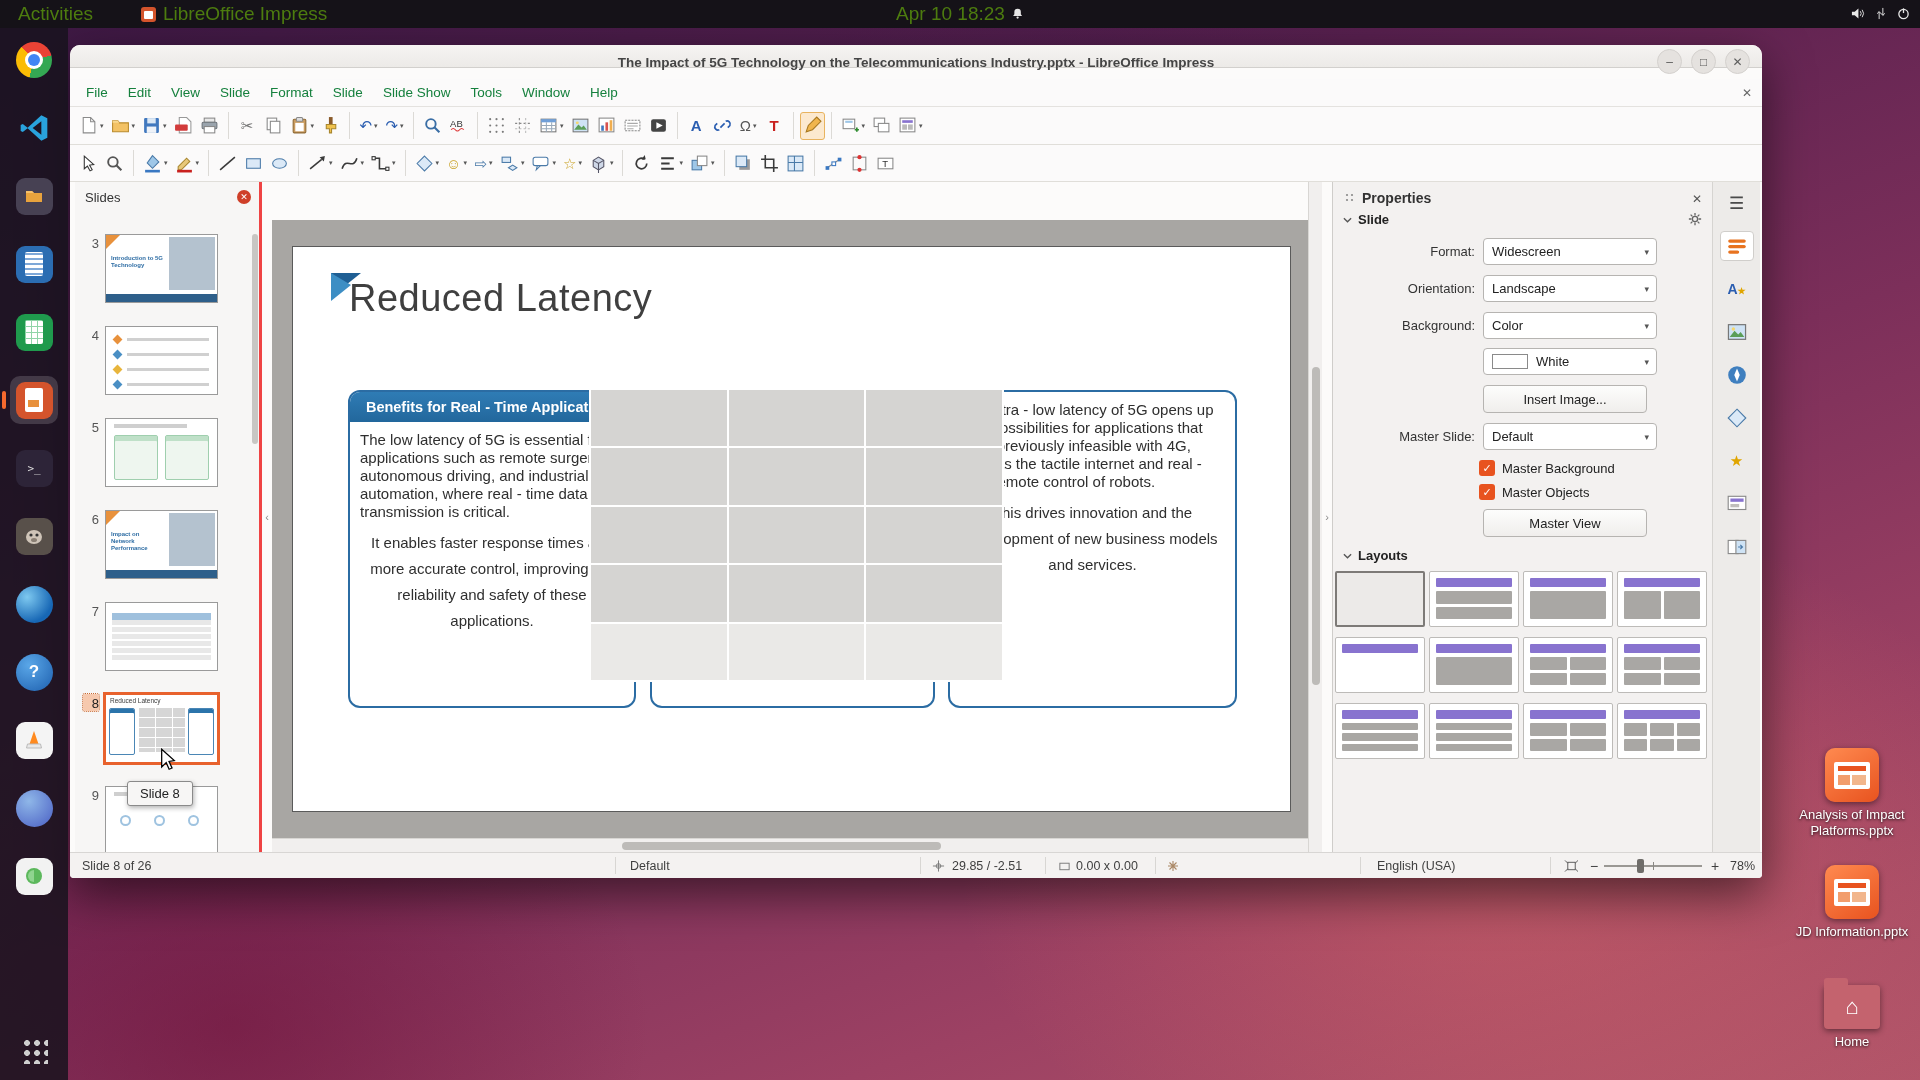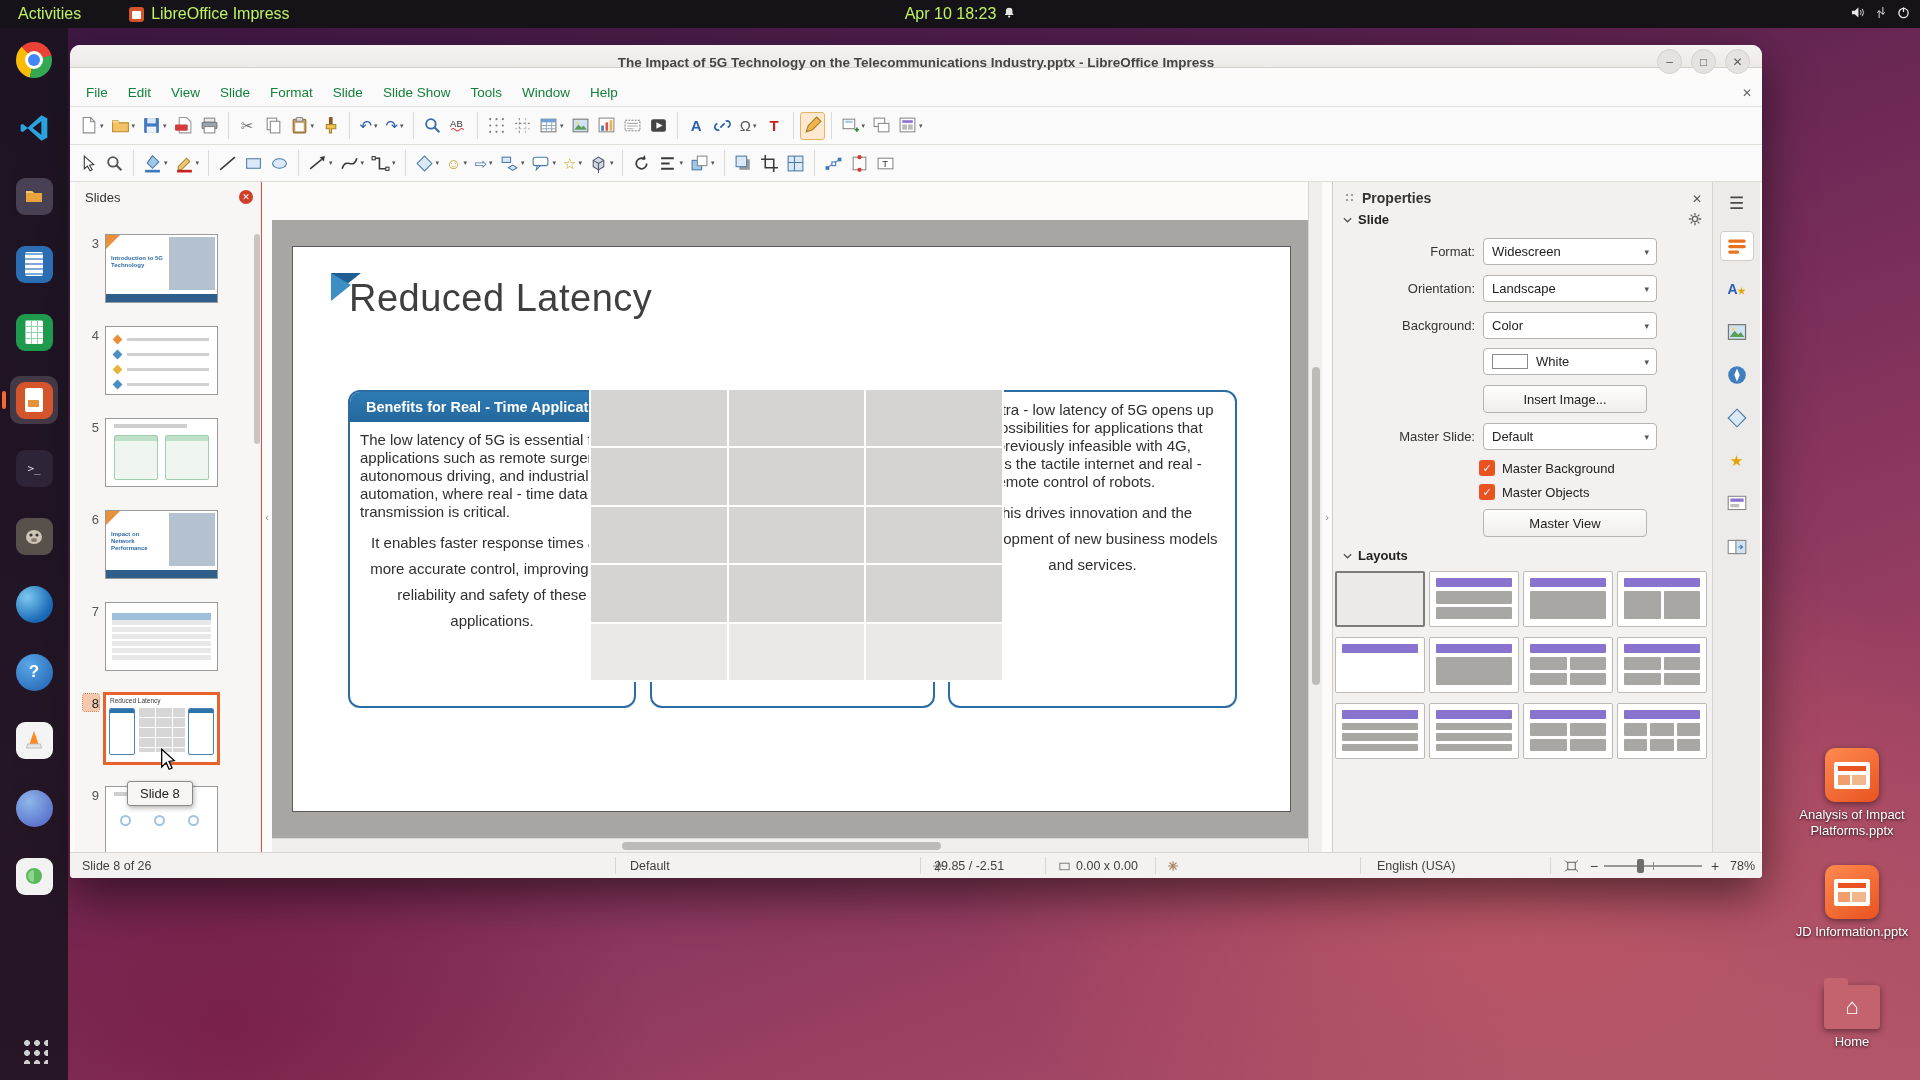--- a/index.html
+++ b/index.html
@@ -4,22 +4,22 @@
 <style>
   *{margin:0;padding:0;box-sizing:border-box}
   html,body{width:1920px;height:1080px;overflow:hidden;background:#000;font-family:"Liberation Sans",sans-serif}
   #screen{position:relative;width:1920px;height:1080px;overflow:hidden;
     background:linear-gradient(160deg,#3c1843 0%,#58204f 30%,#7c2f5a 55%,#9c4163 78%,#b25569 100%)}
   #screen::before{content:"";position:absolute;inset:0;pointer-events:none;background:
     radial-gradient(900px 600px at 78% 80%, rgba(233,116,103,.38), transparent 60%),
     radial-gradient(700px 520px at 12% 95%, rgba(110,16,56,.55), transparent 60%),
     radial-gradient(900px 600px at 55% 35%, rgba(55,18,80,.35), transparent 65%)}
   
-  #topbar{position:absolute;left:0;top:0;width:1920px;height:28px;background:#151218;color:#bef264;
-    display:flex;align-items:center;font-size:16px;z-index:60}
+  #topbar{position:absolute;left:0;top:0;width:1920px;height:28px;background:#151218;color:#4d7c0f;
+    display:flex;align-items:center;font-size:19px;z-index:60}
   #activities{padding:0 18px;height:100%;display:flex;align-items:center}
   .tb-app{display:flex;align-items:center;gap:7px;margin-left:30px}
   .tb-appicon{width:15px;height:15px;border-radius:3px;background:#d4542c;display:inline-block;position:relative}
   .tb-appicon::after{content:"";position:absolute;left:3px;top:4px;right:3px;bottom:3px;background:#fff;border-radius:1px}
   .tb-clock{position:absolute;left:50%;transform:translateX(-50%);display:flex;align-items:center;gap:6px}
   #tb-status{position:absolute;right:10px;display:flex;align-items:center;gap:10px}
   
   #dock{position:absolute;left:0;top:28px;bottom:0;width:68px;background:rgba(24,19,29,.85);z-index:50;
     display:flex;flex-direction:column;align-items:center;padding:8px 0 6px;gap:20px}
   .dock-item{width:48px;height:48px;border-radius:10px;display:flex;align-items:center;justify-content:center;position:relative;flex:0 0 auto}
@@ -69,21 +69,21 @@
   #toolbar-main{top:62px;height:38px}
   #toolbar-draw{top:100px;height:37px}
   .tbtn{display:inline-flex;align-items:center;justify-content:center;height:28px;min-width:25px;padding:0 2px;
     border-radius:3px;border:1px solid transparent;background:none}
   .tbtn svg{width:19px;height:19px}
   .tbtn .g{font-size:15px;line-height:1}
   .tbtn.active{background:#fce9cf;border-color:#e8b35f}
   .dd{font-size:7px;color:#555;margin-left:2px}
   .tsep{width:1px;align-self:stretch;margin:5px 5px;background:#dcdad6}
   
-  #slidepanel{position:absolute;left:5px;top:137px;width:187px;bottom:26px;background:#f7f6f5;border-right:1px solid #ef4444}
+  #slidepanel{position:absolute;left:5px;top:137px;width:187px;bottom:26px;background:#f7f6f5;border-right:3px solid #ef4444}
   #sp-head{position:absolute;left:0;top:0;right:0;height:30px;display:flex;align-items:center;padding:0 8px 0 10px;font-size:13px;color:#333}
   .sp-close{margin-left:auto;width:14px;height:14px;border-radius:50%;background:#cf3f28;color:#fff;font-size:9px;
     display:flex;align-items:center;justify-content:center}
   #slides-list{position:absolute;left:0;top:30px;right:8px;bottom:0;overflow:hidden;padding-top:22px}
   .slide-item{display:flex;align-items:flex-start;gap:6px;padding-left:8px;margin-bottom:23px}
   .s-num{width:16px;font-size:13px;color:#555;text-align:right;padding-top:2px}
   .slide-item.sel .s-num{background:#f6c9ae;color:#222;border-radius:2px;outline:1px dotted #c96a33}
   .thumb{position:relative;width:113px;height:69px;background:#fff;border:1px solid #9a9a9a;overflow:hidden;flex:0 0 auto}
   .slide-item.sel .thumb{outline:3px solid #e8622d;outline-offset:-1px}
   .thumb i,.thumb b,.thumb u,.thumb s{position:absolute;display:block;text-decoration:none;font-style:normal}
@@ -1054,21 +1054,21 @@
       <span class="sb" style="left:12px">Slide 8 of 26</span>
       <span class="sbdiv" style="left:545px"></span>
       <span class="sb" style="left:560px">Default</span>
       <span class="sbdiv" style="left:850px"></span>
       <span class="sb" style="left:862px">
           <svg width="13" height="13" viewBox="0 0 14 14">
             <path d="M7 1v12M1 7h12" stroke="#777"></path>
             <circle cx="7" cy="7" r="2.5" fill="none" stroke="#777"></circle>
           </svg>
         </span>
-      <span class="sb" style="left:864px">29.85 / -2.51</span>
+      <span class="sb" style="left:882px">29.85 / -2.51</span>
       <span class="sbdiv" style="left:975px"></span>
       <span class="sb" style="left:988px">
           <svg width="13" height="13" viewBox="0 0 14 14">
             <rect x="2" y="4" width="10" height="7" fill="none" stroke="#777"></rect>
           </svg>
         </span>
       <span class="sb" style="left:1006px">0.00 x 0.00</span>
       <span class="sbdiv" style="left:1085px"></span>
       <span class="sb" style="left:1097px">
           <svg width="12" height="12" viewBox="0 0 12 12">

